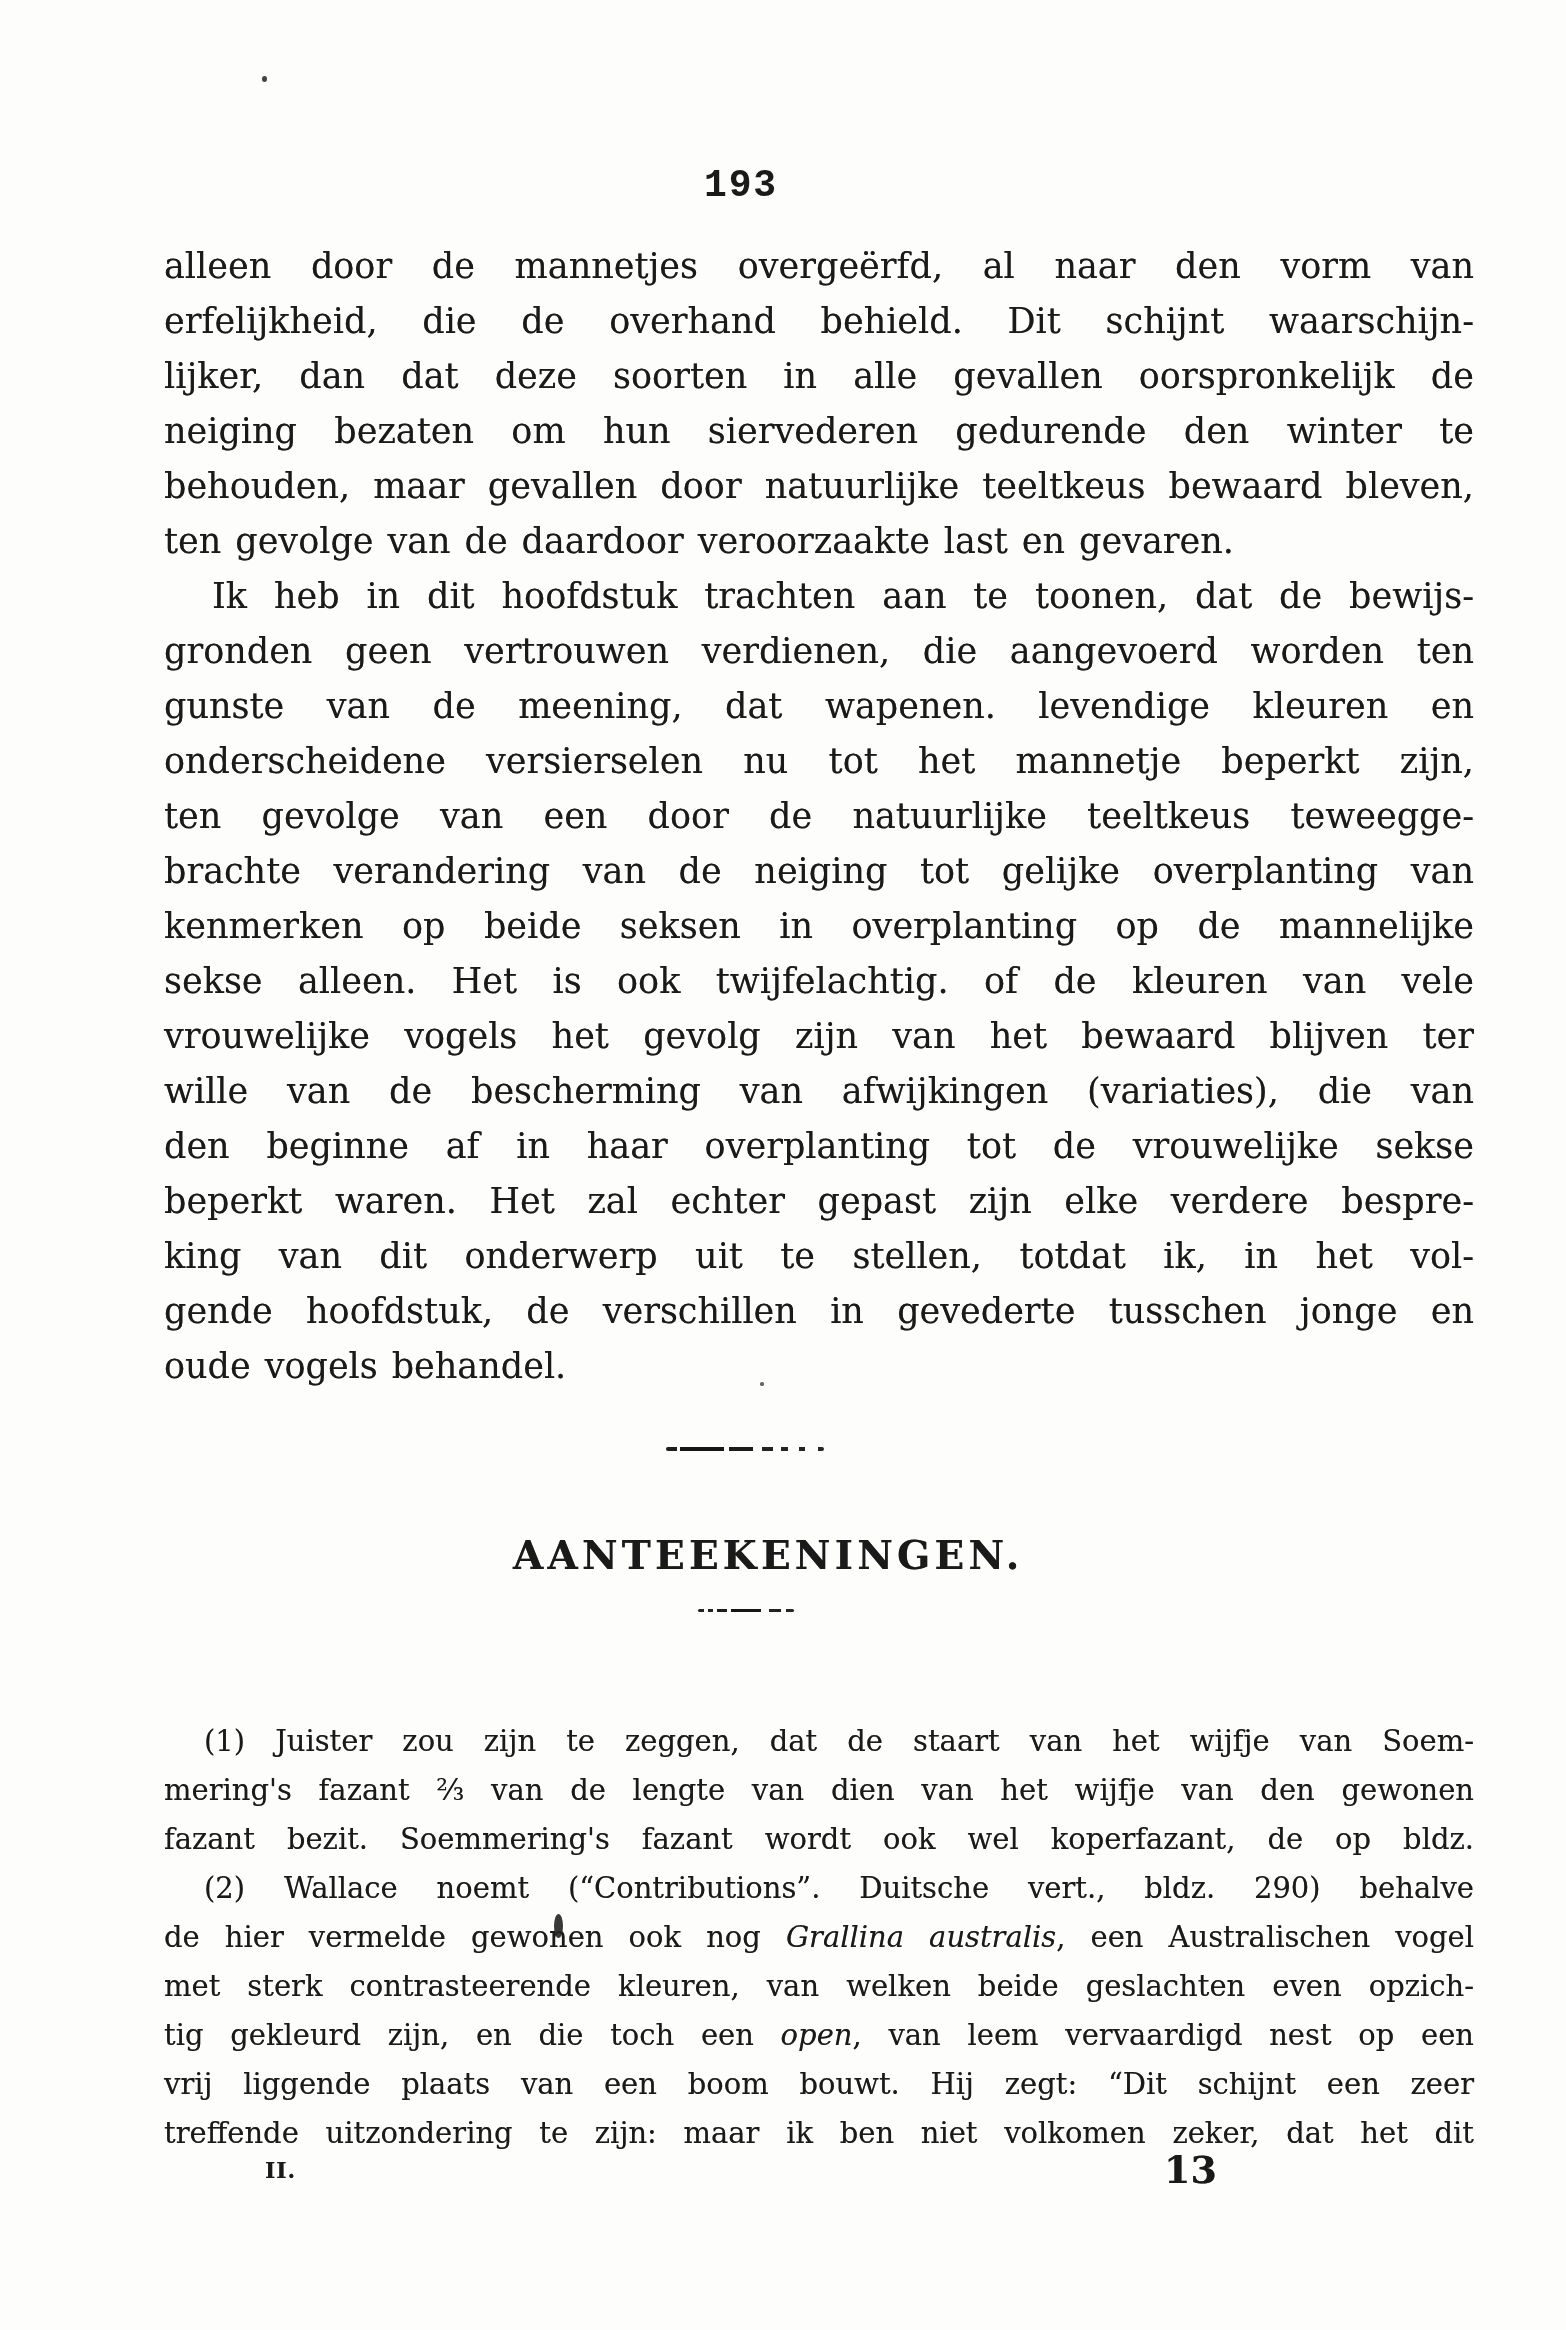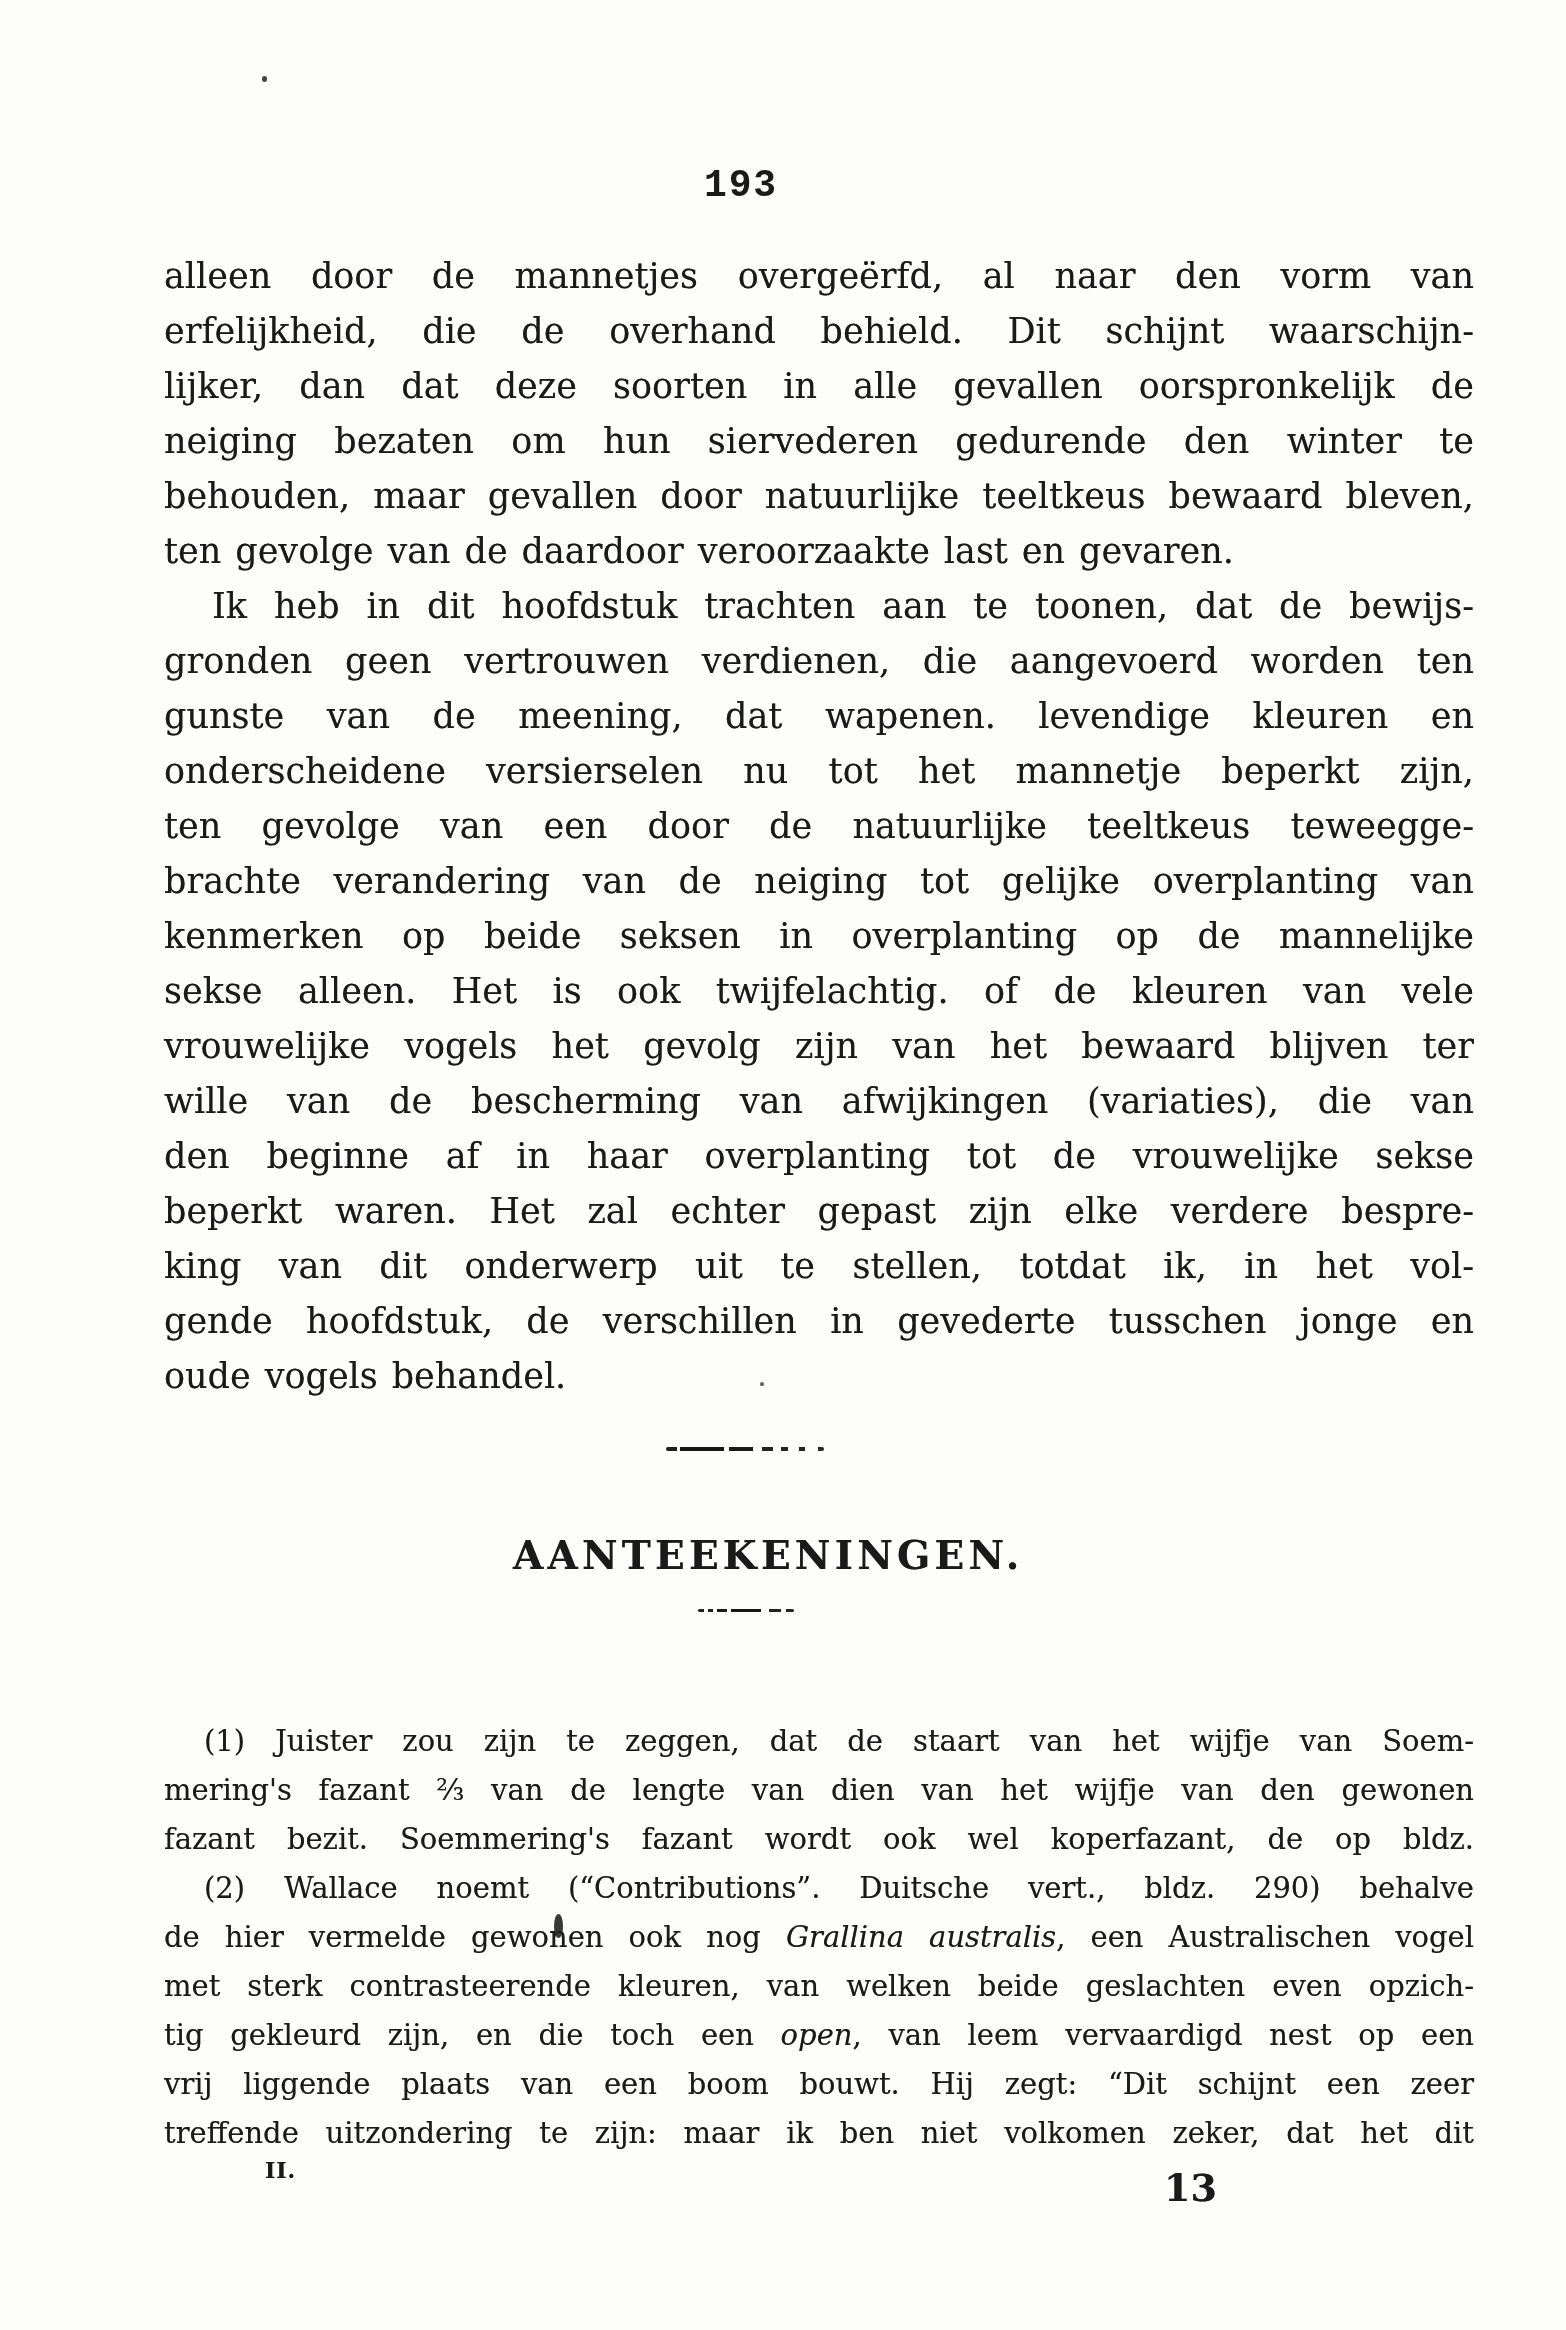--- a/index.html
+++ b/index.html
@@ -20,21 +20,20 @@
     font-weight:bold;
     font-family:Liberation Mono, monospace;
   }
   .body-text{
     position:absolute;
     left:164px;top:239px;width:1310px;
     font-size:35px;
     line-height:55px;
     word-spacing:0.08em;
     text-shadow:0 0 0.5px rgba(20,20,20,.55);
-    margin-top:10px;
   }
   .line{
     text-align:justify;
     text-align-last:justify;
     white-space:normal;
     height:55px;
     overflow:visible;
   }
   .line.indent{text-indent:48px;}
   .line.flush{text-align-last:left;}
@@ -88,21 +87,20 @@
   .fline .em{font-style:italic;}
   .sig-left{
     position:absolute;left:265px;top:2157px;
     font-size:22px;font-weight:bold;letter-spacing:0.9px;
     text-shadow:0 0 0.5px rgba(20,20,20,.6);
   }
   .sig-right{
     position:absolute;left:1164px;top:2147px;
     font-size:38px;font-weight:bold;
     text-shadow:0 0 0.5px rgba(20,20,20,.6);
-    margin-top:18px;
   }
   .speck{
     position:absolute;background:#222;border-radius:50%;
   }
 </style>
 </head>
 <body>
 
 <div class="page">
 

